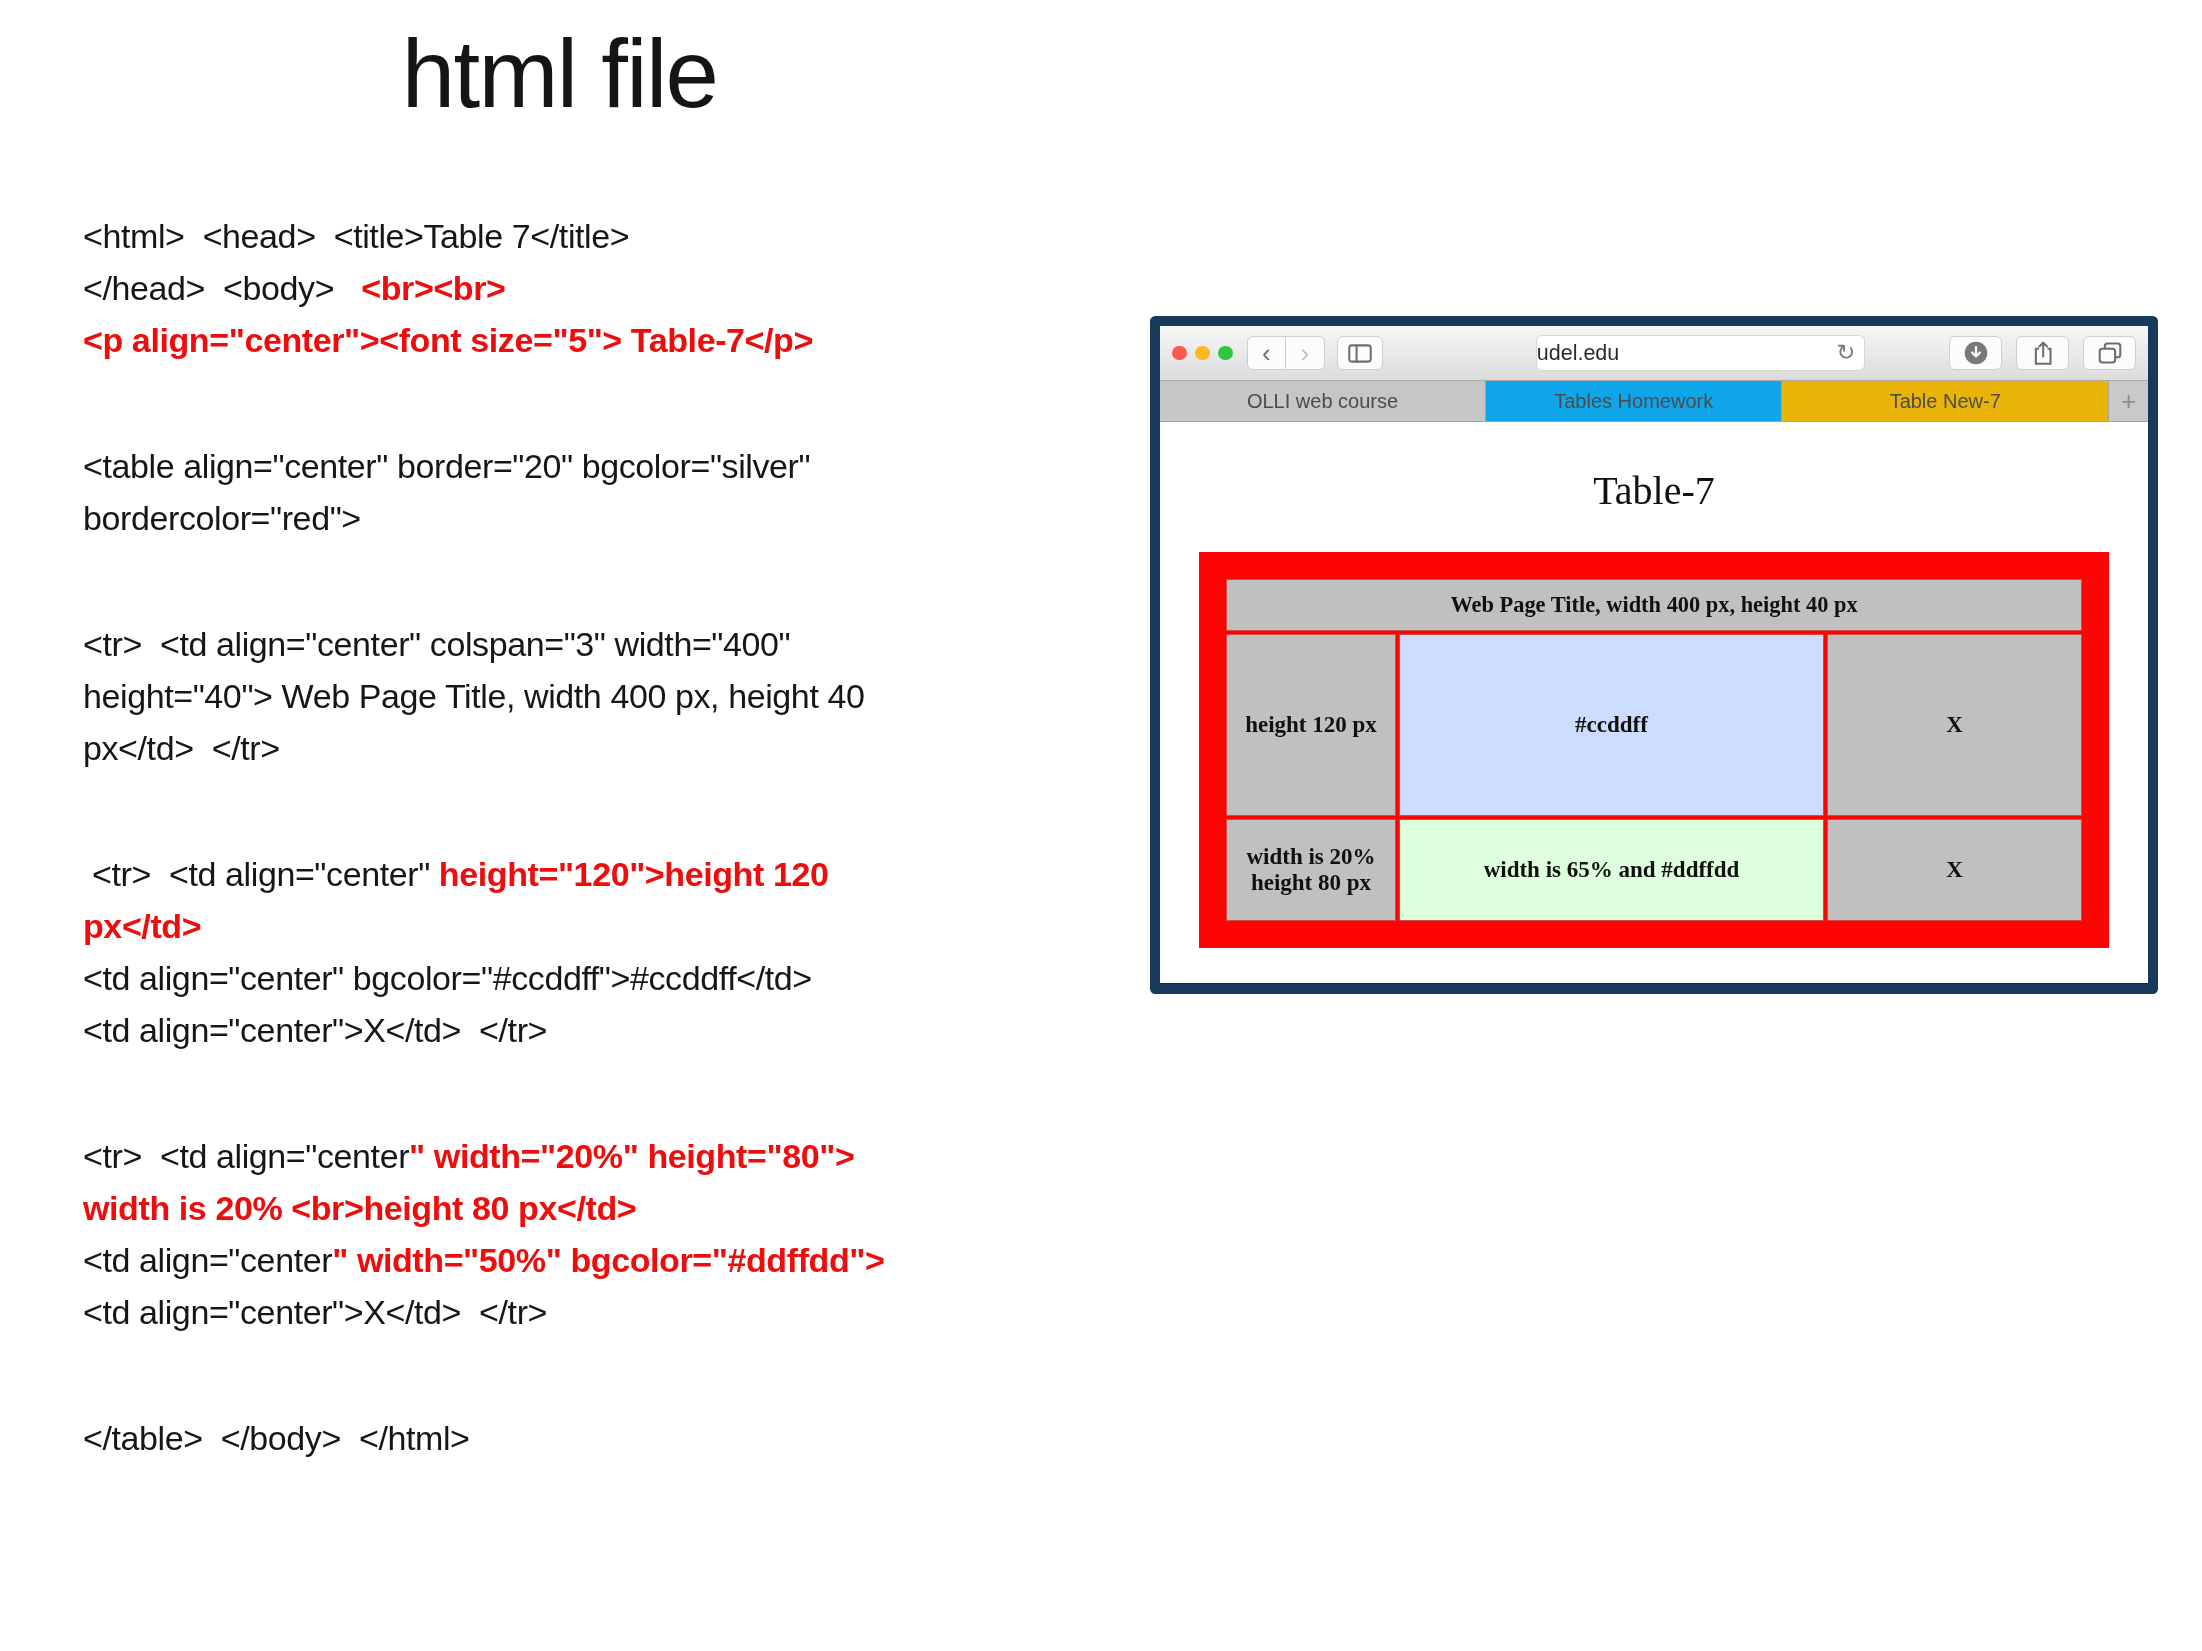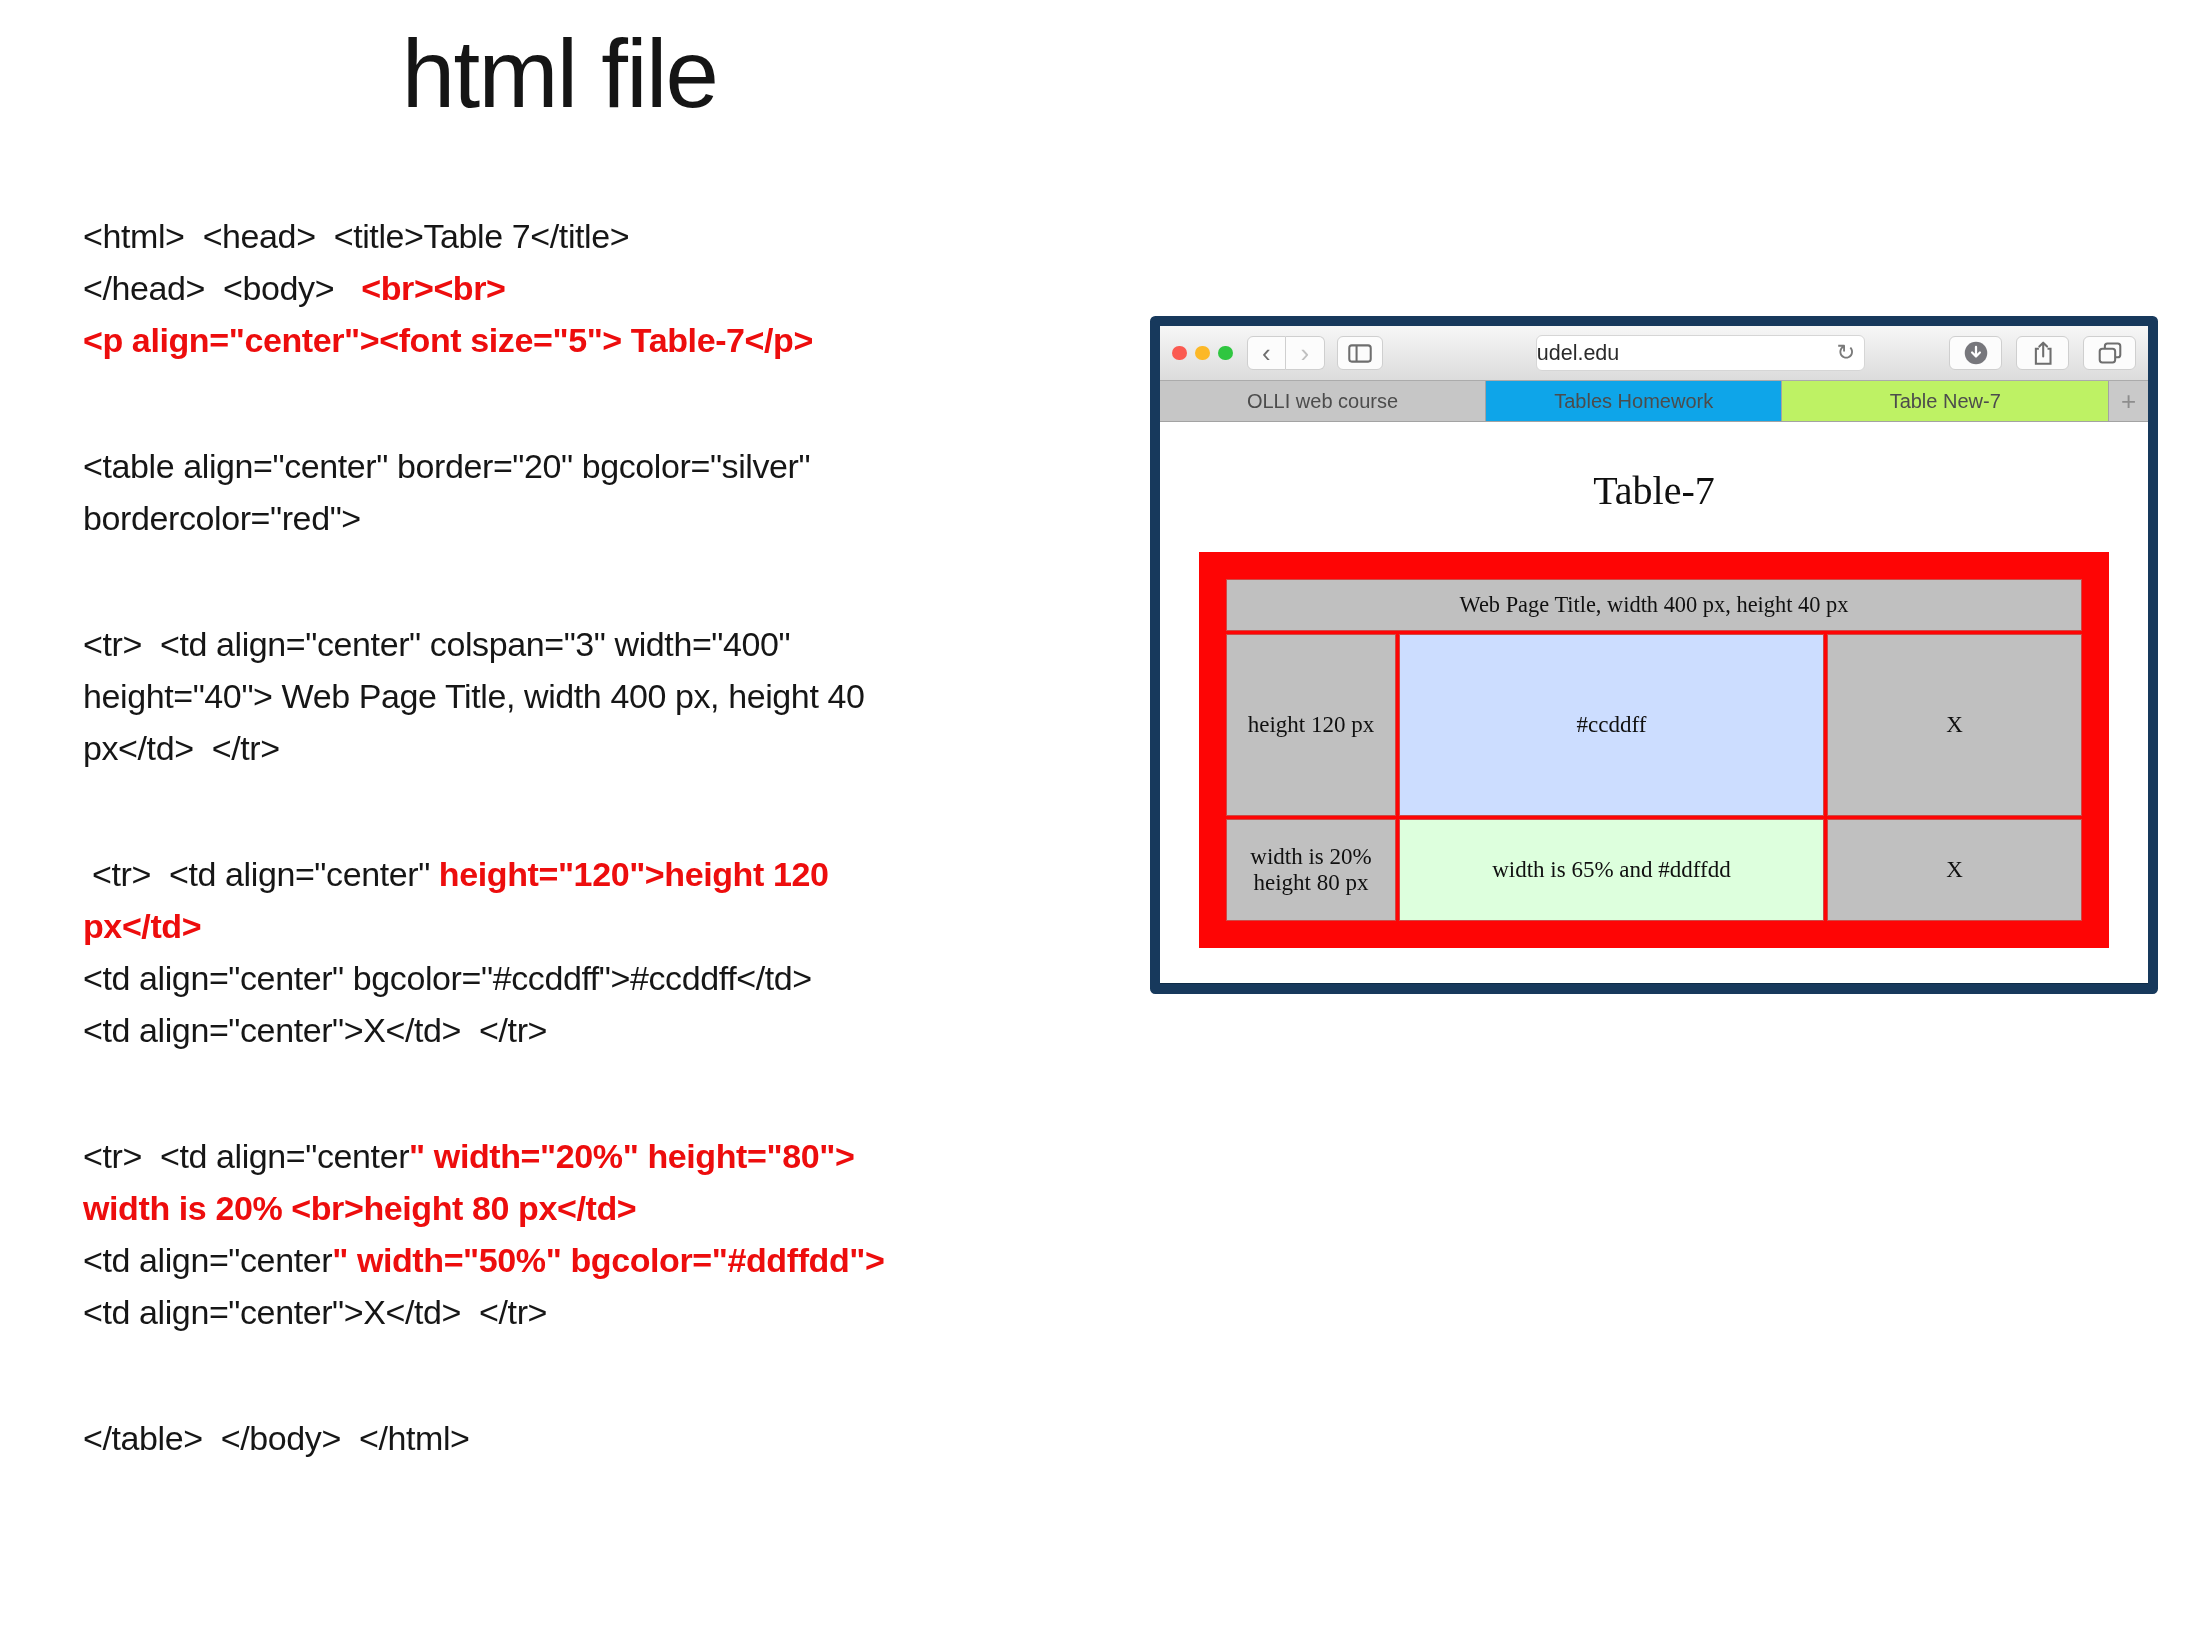--- a/index.html
+++ b/index.html
@@ -70,35 +70,35 @@
   .tool-btn { width:53px; }
 
   
   .tabbar {
     height:41px; display:flex; background:#c0c0c0; border-bottom:0.9px solid #a3a3a3;
     font-size:20px; color:#4c4c4c;
   }
   .tab { display:flex; align-items:center; justify-content:center; }
   .tab-1 { flex:0 0 33%; background:#c6c6c6; border-right:0.9px solid #a3a3a3; }
   .tab-2 { flex:0 0 30%; background:#0ea5e9; border-right:0.9px solid #a3a3a3; }
-  .tab-3 { flex:1 1 auto; background:#bef264; }
+  .tab-3 { flex:1 1 auto; background:#eab308; }
   .newtab {
     flex:0 0 40px; background:#c9c9c9; border-left:0.9px solid #a3a3a3;
     display:flex; align-items:center; justify-content:center;
     font-size:26px; color:#8d8d8d;
   }
 
   
   .page { background:#fff; height:calc(100% - 97px); }
   .page-heading {
     padding-top:45px; text-align:center;
     font-family:"Liberation Serif", serif; font-size:40px; color:#101010;
   }
   .red-table {
-    width:910px; margin:38px auto 0; background:#fe0505; padding:24px;
+    width:910px; margin:38px auto 0; background:#fe0505; padding:24px;font-weight:bold;
   }
   .red-table table {
     width:100%; border-collapse:separate; border-spacing:3.4px;
     font-family:"Liberation Serif", serif; font-size:23px; color:#101010;
   }
   .red-table td {
     border:1.7px solid #cd4a46; text-align:center; vertical-align:middle;
   }
   td.silver { background:#c0c0c0; }
   td.blue   { background:#ccddff; }

